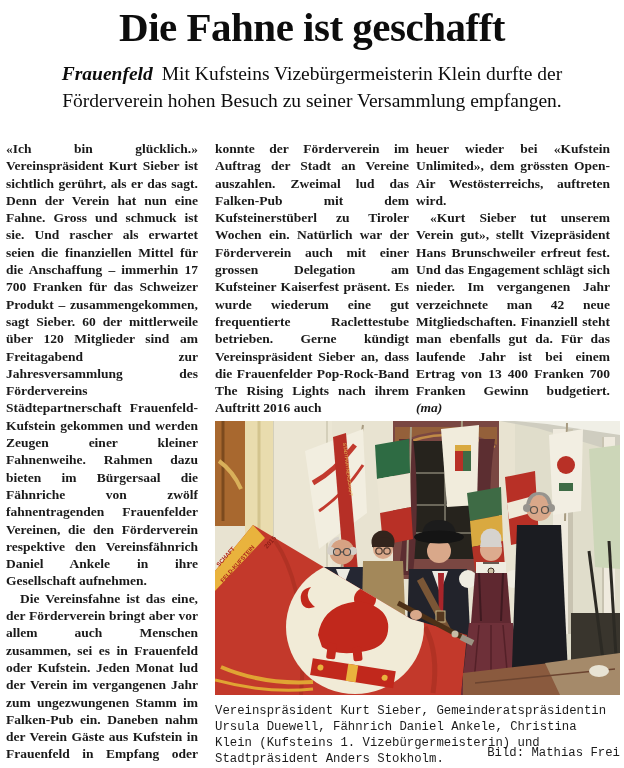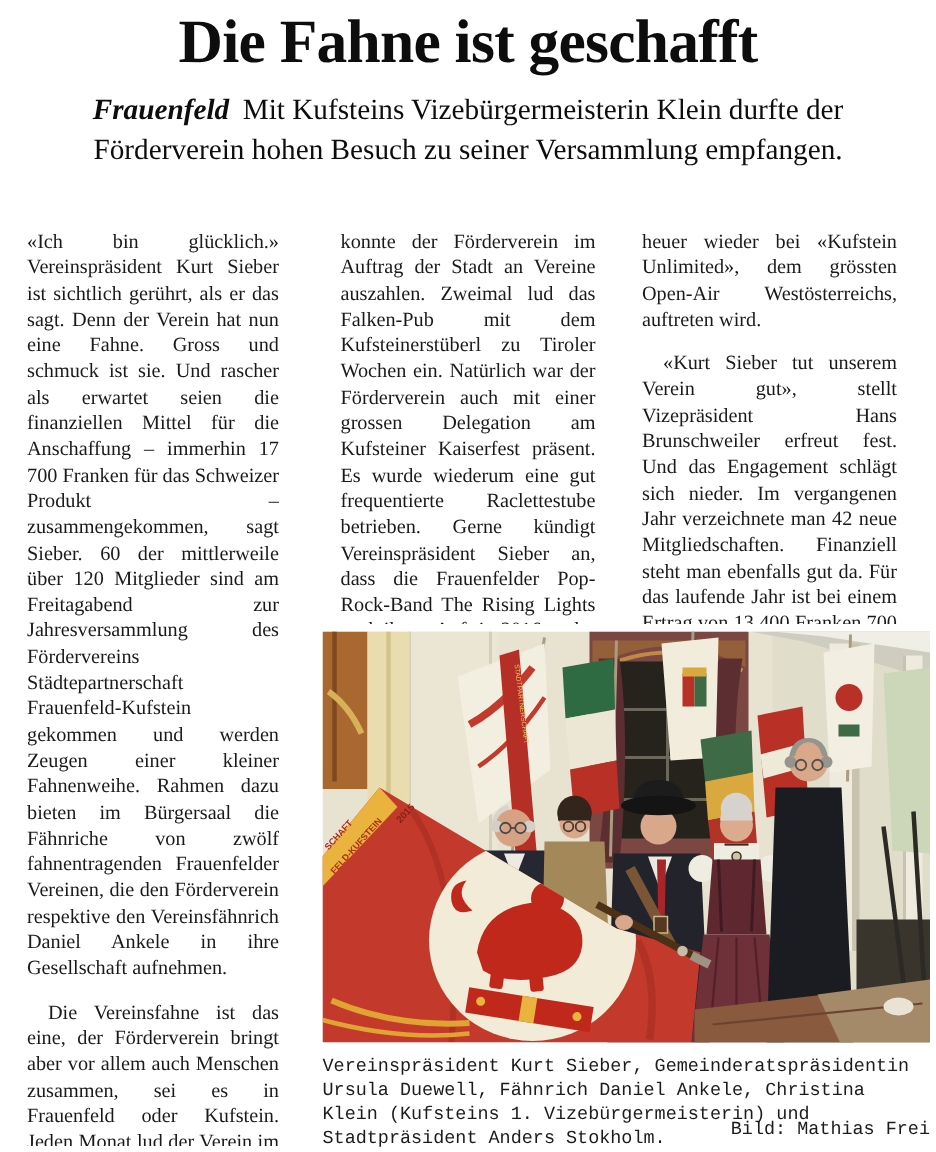--- a/index.html
+++ b/index.html
@@ -5,21 +5,21 @@
   html,body{margin:0;padding:0;background:#ffffff;}
   .page{position:relative;width:624px;height:768px;background:#fff;overflow:hidden;
         font-family:"Liberation Serif",serif;color:#111;}
   .headline{position:absolute;top:4px;left:0;width:624px;margin:0;text-align:center;
         font-size:41px;line-height:46px;font-weight:700;letter-spacing:-0.5px;color:#0d0d0d;}
   .lead{position:absolute;top:61px;left:12px;width:600px;margin:0;text-align:center;
         font-size:19.5px;line-height:26.5px;color:#0d0d0d;}
   .lead .loc{font-weight:700;font-style:italic;margin-right:9px;text-align:right;}
   .col{position:absolute;top:140px;font-size:13.5px;line-height:17.3px;text-align:justify;
        hyphens:auto;-webkit-hyphens:auto;color:#1a1a1a;}
-  .col p{margin:12px;}
+  .col p{margin:0;font-weight:bold;}
   .col p.indent{text-indent:14px;}
   .col1{left:6px;width:192px;height:624px;overflow:hidden;}
   .col2{left:215px;width:194px;max-height:276px;overflow:hidden;}
   .col3{left:416px;width:194px;max-height:276px;overflow:hidden;}
   .author{font-style:italic;}
   .photo{position:absolute;left:215px;top:421px;width:405px;height:274px;margin:0;padding:0;}
   .photo svg{display:block;}
   .caption{position:absolute;left:215px;top:703px;width:405px;margin:0;
         font-family:Liberation Mono, monospace;font-size:12.3px;line-height:16px;color:#1c1c1c;}
   .credit{position:absolute;right:0;bottom:6px;}

